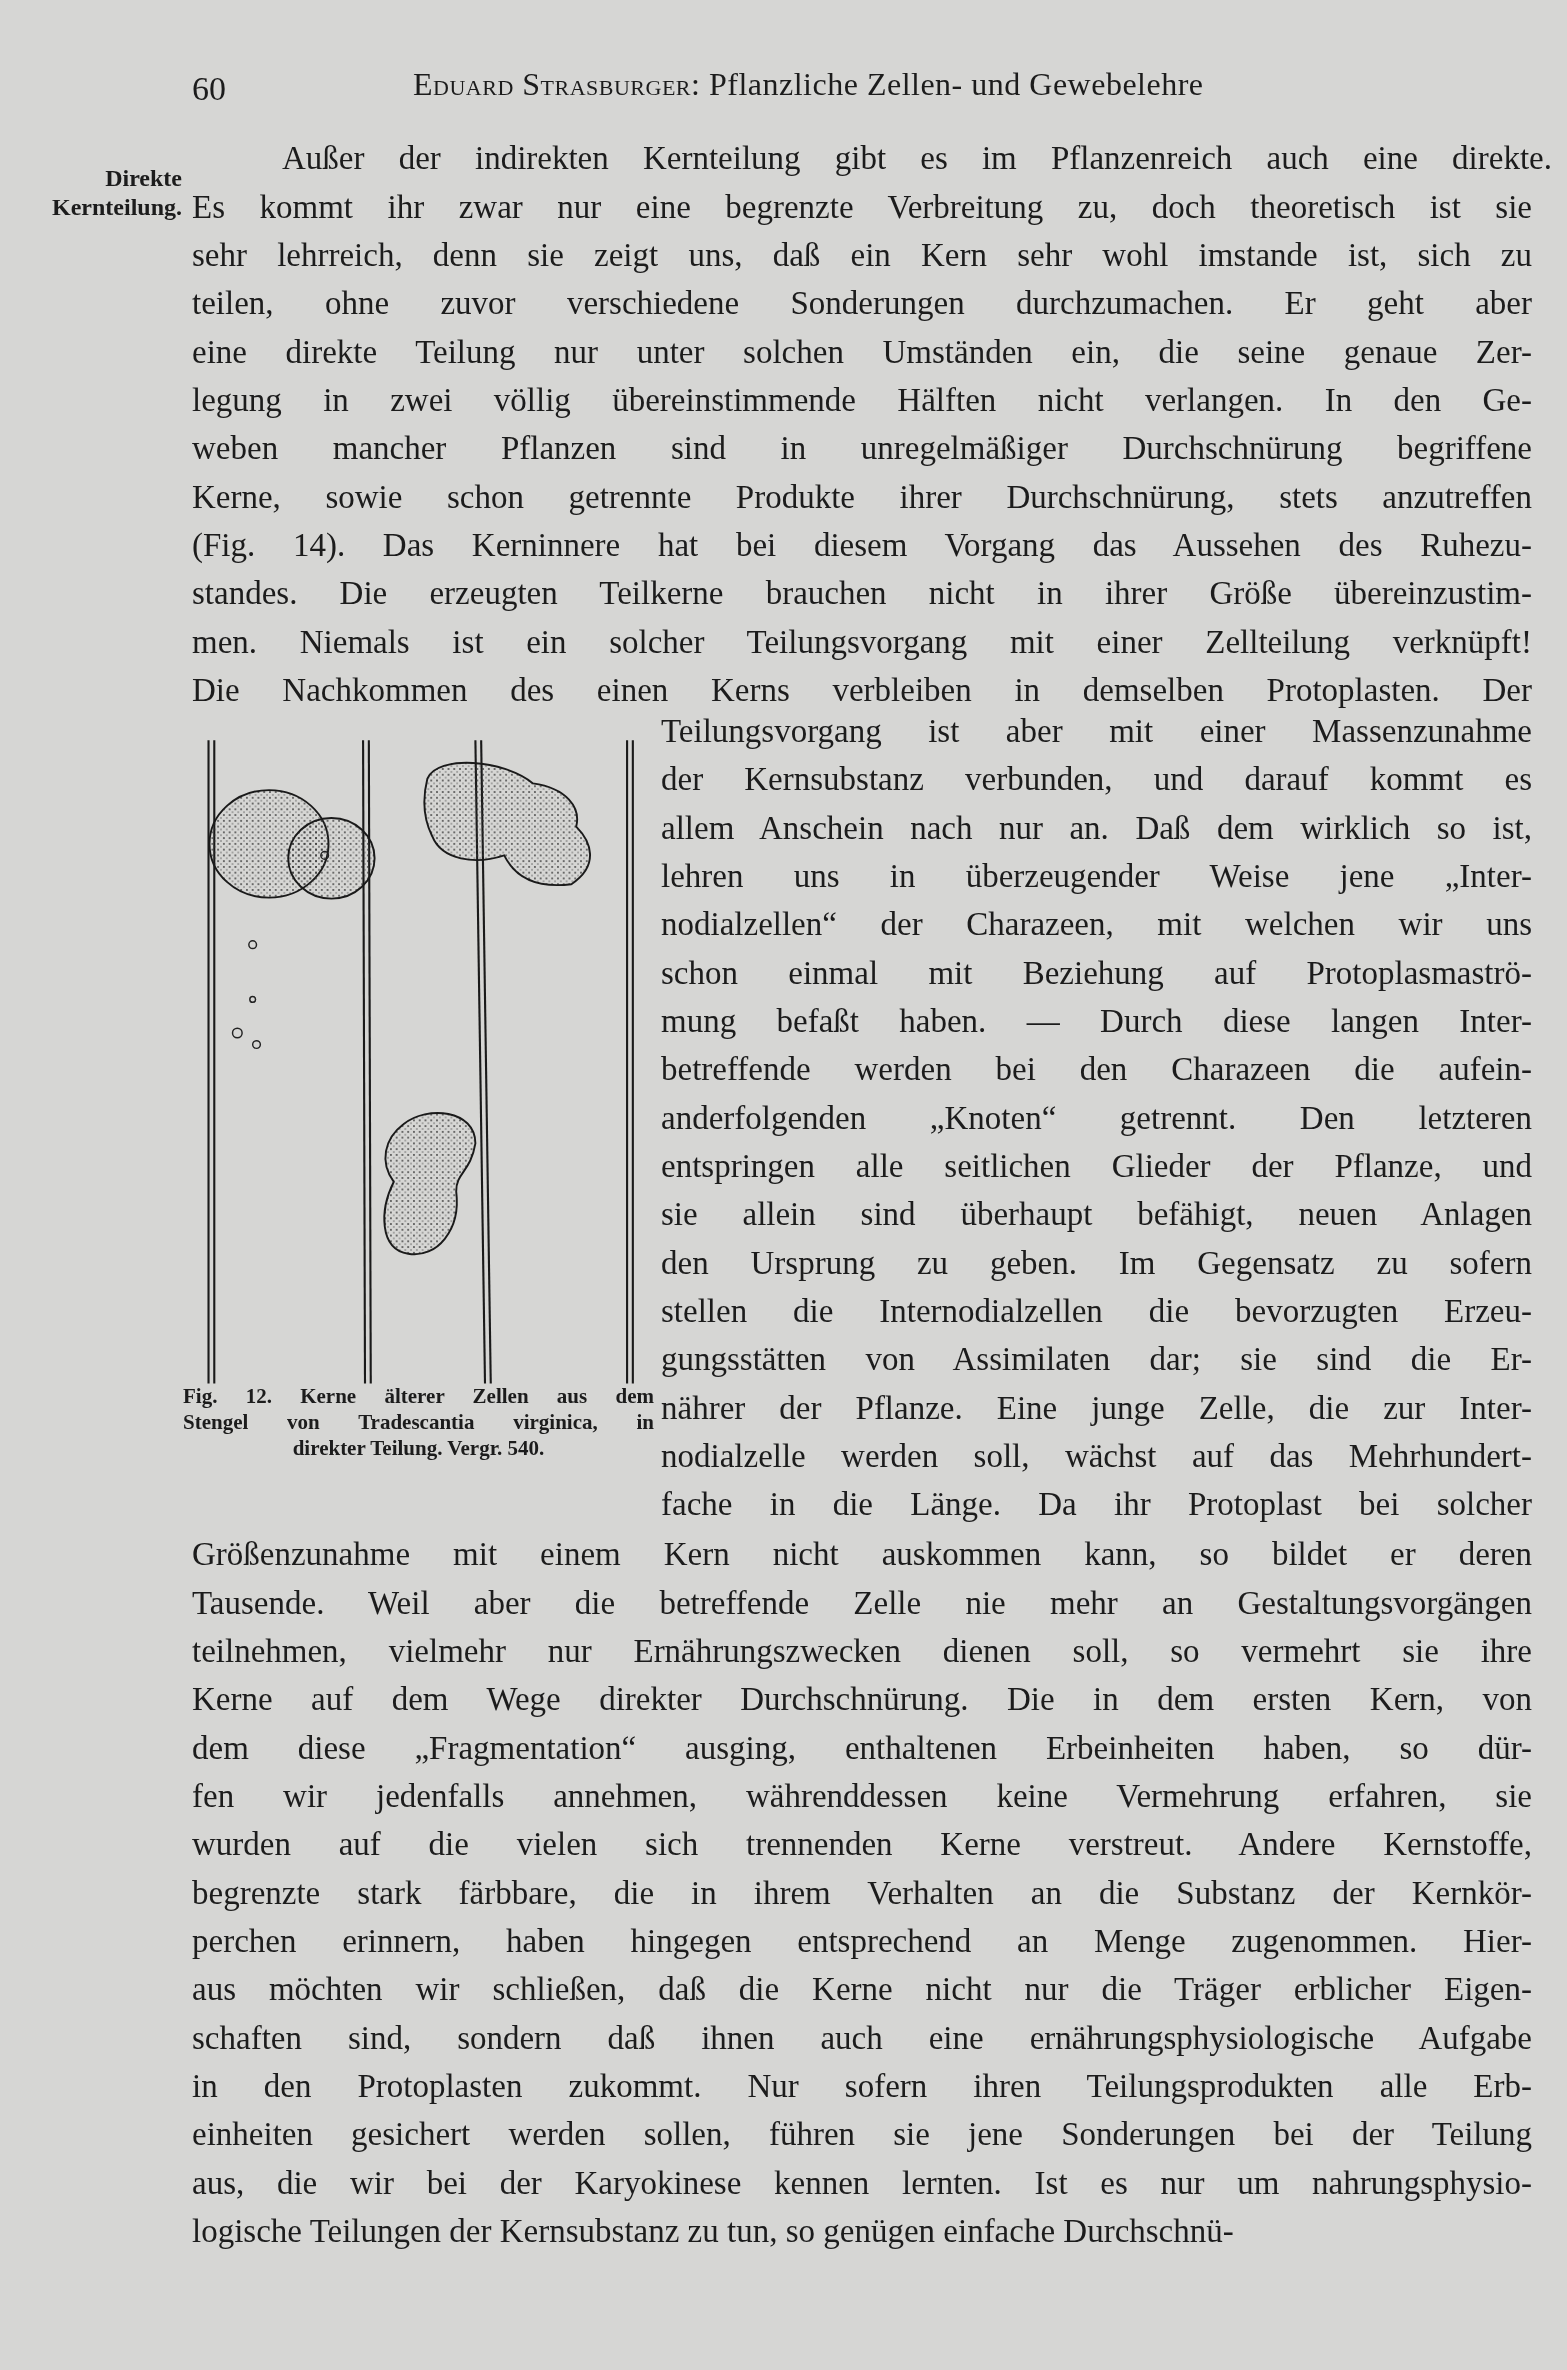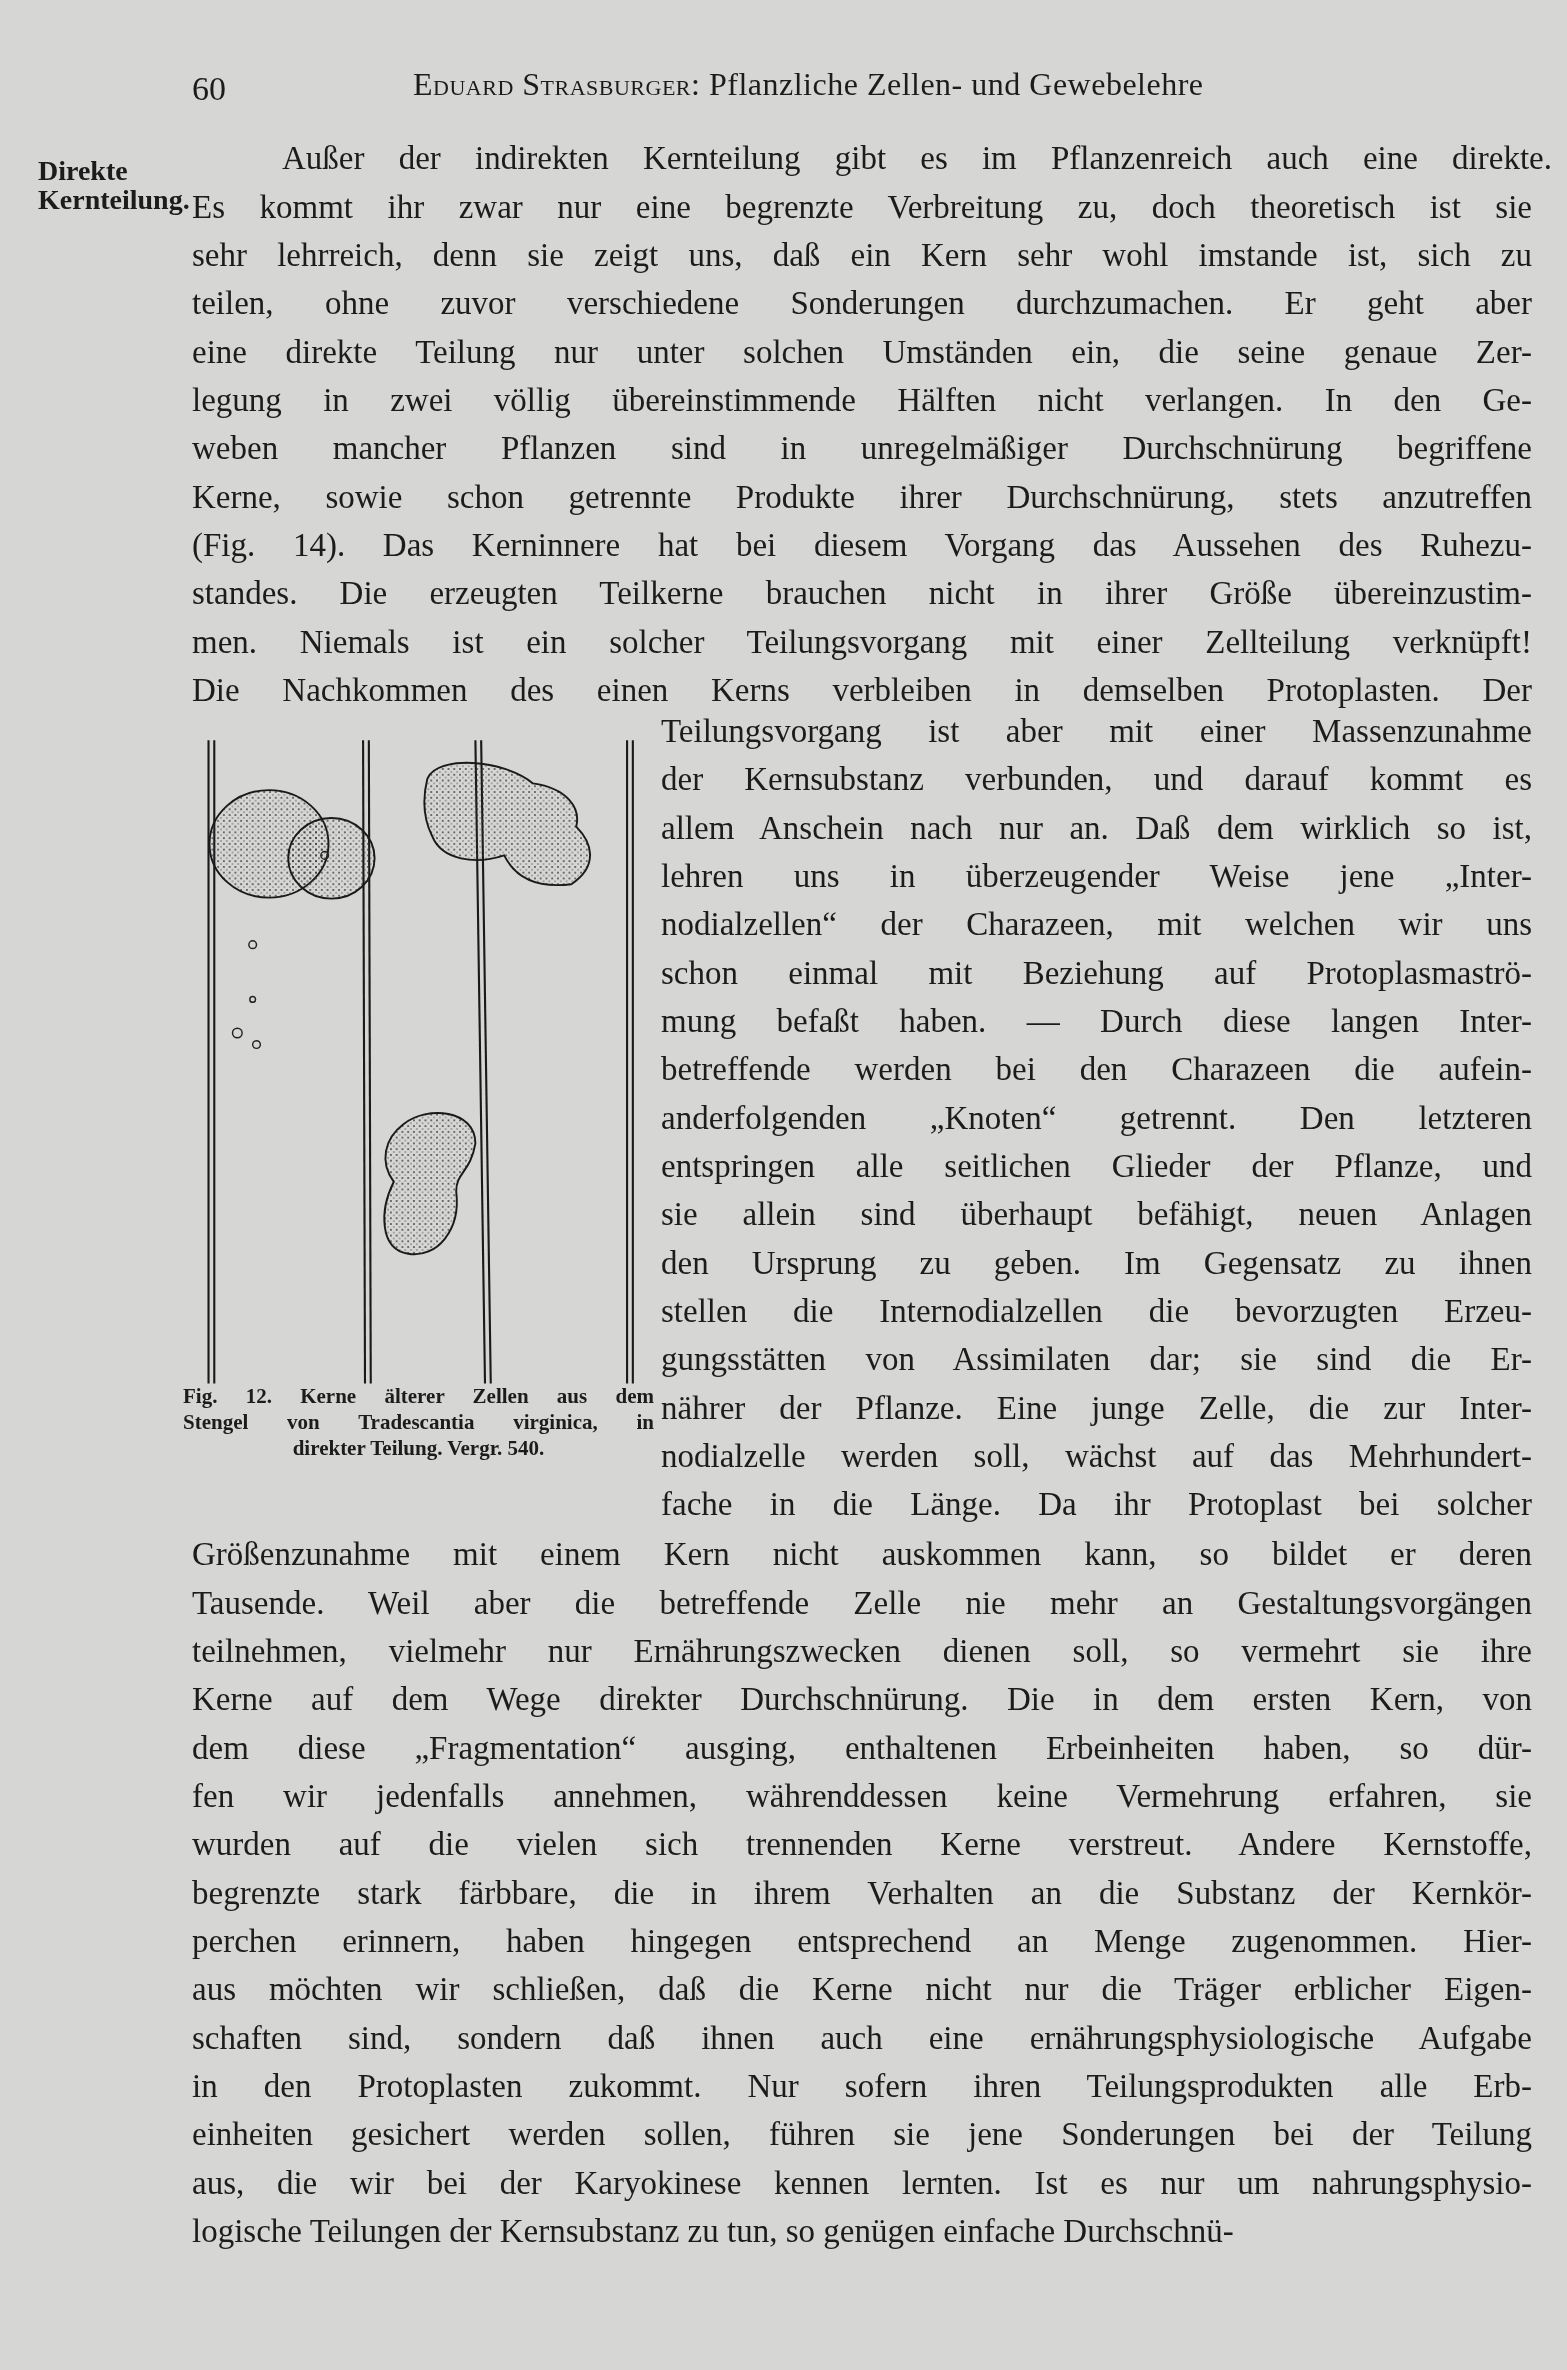--- a/index.html
+++ b/index.html
@@ -13,22 +13,22 @@
   }
   .page { position: absolute; left: 0; top: 0; width: 1296px; height: 2371px; }
   .running-head {
     position: absolute; top: 60px; left: 192px; width: 1345px; height: 48px;
     font-size: 32px;
   }
   .page-number { position: absolute; left: 0; top: 9.6px; font-size: 34px; }
   .head-title { position: absolute; left: 221px; top: 5.8px; font-variant: small-caps; letter-spacing: 0.5px; }
   .head-title .subtitle { font-variant: normal; }
   .marginal-note {
-    position: absolute; left: 38px; top: 156px; width: 144px;
-    font-size: 28px; font-weight: bold; text-align: left; line-height: 29px;
+    position: absolute; left: 38px; top: 164px; width: 144px;
+    font-size: 24px; font-weight: bold; text-align: right; line-height: 29px;
   }
   .line {
     position: absolute; font-size: 33px; line-height: 48px; white-space: nowrap;
     text-align: justify; text-align-last: justify;
   }
   .full { left: 192px; width: 1340px; }
   .first { left: 262px; width: 1270px; }
   .narrow { left: 661px; width: 871px; }
   .last { text-align-last: left; }
   .figure { position: absolute; left: 187px; top: 721px; width: 452px; height: 672px; }
@@ -71,21 +71,21 @@
       <div class="line narrow" style="top: 755px;">der Kernsubstanz verbunden, und darauf kommt es</div>
       <div class="line narrow" style="top: 804px;">allem Anschein nach nur an. Daß dem wirklich so ist,</div>
       <div class="line narrow" style="top: 852px;">lehren uns in überzeugender Weise jene „Inter-</div>
       <div class="line narrow" style="top: 900px;">nodialzellen“ der Charazeen, mit welchen wir uns</div>
       <div class="line narrow" style="top: 949px;">schon einmal mit Beziehung auf Protoplasmaströ-</div>
       <div class="line narrow" style="top: 997px;">mung befaßt haben. — Durch diese langen Inter-</div>
       <div class="line narrow" style="top: 1045px;">betreffende werden bei den Charazeen die aufein-</div>
       <div class="line narrow" style="top: 1094px;">anderfolgenden „Knoten“ getrennt. Den letzteren</div>
       <div class="line narrow" style="top: 1142px;">entspringen alle seitlichen Glieder der Pflanze, und</div>
       <div class="line narrow" style="top: 1190px;">sie allein sind überhaupt befähigt, neuen Anlagen</div>
-      <div class="line narrow" style="top: 1239px;">den Ursprung zu geben. Im Gegensatz zu ihnen</div>
+      <div class="line narrow" style="top: 1239px;">den Ursprung zu geben. Im Gegensatz zu sofern</div>
       <div class="line narrow" style="top: 1287px;">stellen die Internodialzellen die bevorzugten Erzeu-</div>
       <div class="line narrow" style="top: 1335px;">gungsstätten von Assimilaten dar; sie sind die Er-</div>
       <div class="line narrow" style="top: 1384px;">nährer der Pflanze. Eine junge Zelle, die zur Inter-</div>
       <div class="line narrow" style="top: 1432px;">nodialzelle werden soll, wächst auf das Mehrhundert-</div>
       <div class="line narrow" style="top: 1480px;">fache in die Länge. Da ihr Protoplast bei solcher</div>
       <div class="line full" style="top: 1530px; font-family: Liberation Serif, serif;">Größenzunahme mit einem Kern nicht auskommen kann, so bildet er deren</div>
       <div class="line full" style="top: 1579px;">Tausende. Weil aber die betreffende Zelle nie mehr an Gestaltungsvorgängen</div>
       <div class="line full" style="top: 1627px;">teilnehmen, vielmehr nur Ernährungszwecken dienen soll, so vermehrt sie ihre</div>
       <div class="line full" style="top: 1675px;">Kerne auf dem Wege direkter Durchschnürung. Die in dem ersten Kern, von</div>
       <div class="line full" style="top: 1724px;">dem diese „Fragmentation“ ausging, enthaltenen Erbeinheiten haben, so dür-</div>

